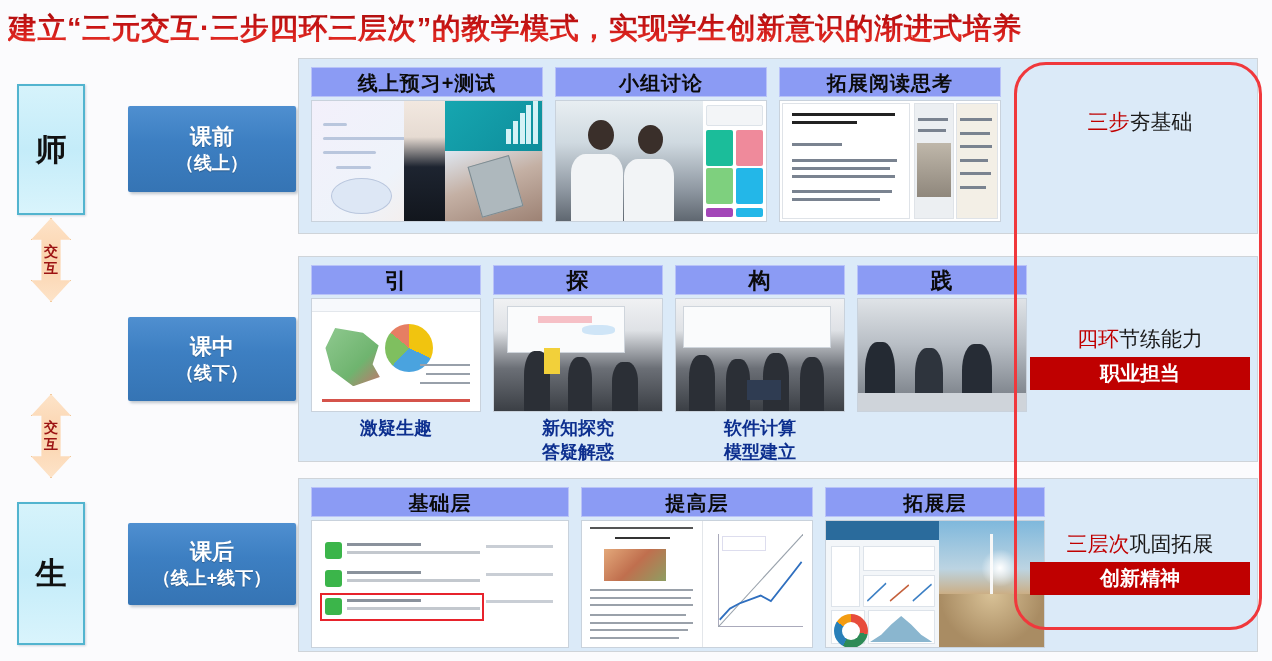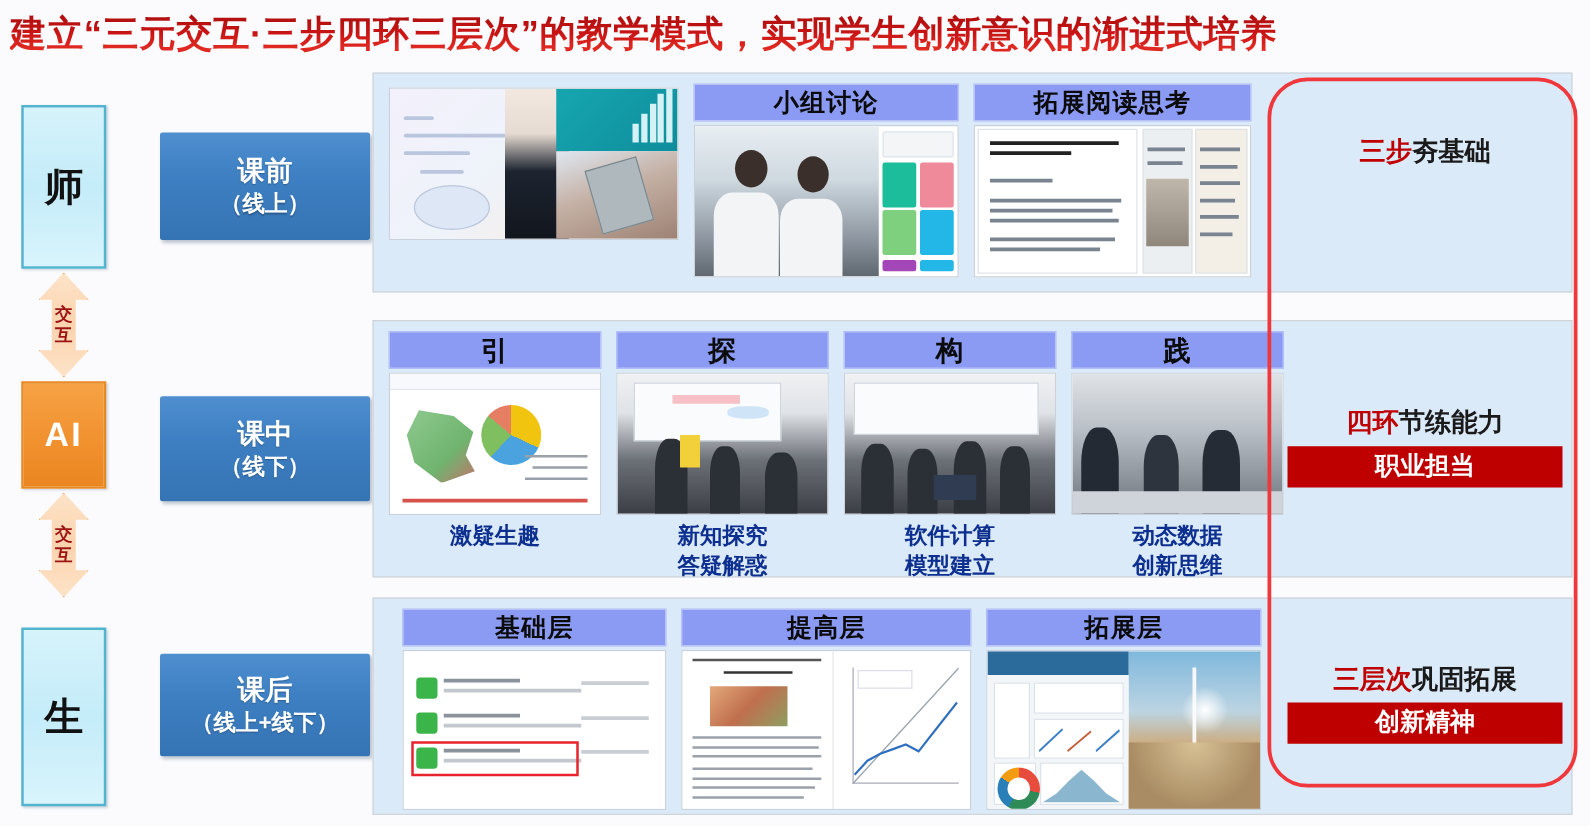--- a/index.html
+++ b/index.html
@@ -103,35 +103,35 @@
   
   .r2 .card { width: 170px; }
   .r2 .thumb { height: 114px; }
   .r2 .card-head { font-size: 22px; }
   .cap {
     margin-top: 4px; text-align: center; color: #0d2f8f;
     font-weight: bold; font-size: 18px; line-height: 24px;
   }
 
   
-  .r3 .card.c1 { width: 211px; margin-left: 11px; }
+  .r3 .card.c1 { width: 258px; }
   .r3 .card.c2 { width: 232px; }
   .r3 .card.c3 { width: 220px; }
   .r3 .thumb { height: 128px; }
 
   
   .redbox {
     position: absolute; left: 1014px; top: 62px; width: 248px; height: 568px;
     border: 3px solid #f0383c; border-radius: 32px; pointer-events: none;
   }
   .summary { position: absolute; left: 1030px; width: 220px; text-align: center; }
   .summary.m1 { top: 108px; }
   .summary.m2 { top: 325px; }
   .summary.m3 { top: 530px; }
-  .sum-title { font-size: 21px; font-weight: bold; color: #1a1a1a; line-height: 28px; white-space: nowrap; }
+  .sum-title { font-size: 21px; font-weight: normal; color: #1a1a1a; line-height: 28px; white-space: nowrap; }
   .sum-title .hl { color: #c00000; }
   .sum-tag {
     margin-top: 4px; background: #bf0000; color: #fff;
     font-size: 20px; font-weight: bold; line-height: 33px; height: 33px;
   }
 
   
   .ph { position: absolute; }
   .slide-a { left:0; top:0; width:58%; height:100%;
     background: linear-gradient(135deg,#f3f0fb 0%,#eef3fa 60%,#f7ece6 100%); }
@@ -199,23 +199,20 @@
   </div>
 
   <div class="interact a">
     <div class="arrowshape"></div>
     <div class="txt">
       <span>交</span>
       <span>互</span>
     </div>
   </div>
 
-  <div class="actor ai">
-    <span>AI</span>
-  </div>
 
   <div class="interact b">
     <div class="arrowshape"></div>
     <div class="txt">
       <span>交</span>
       <span>互</span>
     </div>
   </div>
 
   <div class="actor student">
@@ -231,20 +228,21 @@
     <span class="l2">（线下）</span>
   </div>
   <div class="stage s3">
     <span class="l1">课后</span>
     <span class="l2">（线上+线下）</span>
   </div>
 
   <div class="rowpanel r1">
     <div class="cards">
       <div class="card c1">
+        <div class="card-head">线上预习+测试</div>
         <div class="thumb">
           <div class="ph slide-a">
             <div class="ln" style="left:8%;top:18%;width:18%"></div>
             <div class="ln" style="left:8%;top:30%;width:64%"></div>
             <div class="ln" style="left:8%;top:42%;width:40%"></div>
             <div class="ln" style="left:18%;top:54%;width:26%"></div>
             <div style="position:absolute;left:14%;top:64%;width:46%;height:30%;border:1px solid #b9c6dd;border-radius:50%;background:#dde7f5"></div>
           </div>
           <div class="people" style="left:40%;top:0;width:22%;height:100%;background:linear-gradient(180deg,#f2e8e0 0%,#e6dbd2 30%,#1d2430 55%,#12161d 100%)"></div>
           <div class="ph teal">
@@ -372,24 +370,20 @@
 
       <div class="card">
         <div class="card-head">践</div>
         <div class="thumb">
           <div class="classroom" style="background:linear-gradient(180deg,#dfe3e7 0%,#b9bfc6 40%,#6e747c 100%)">
             <div class="silh" style="left:4%;width:30px;height:62%;background:#242a33"></div>
             <div class="silh" style="left:34%;width:28px;height:56%;background:#2e343d"></div>
             <div class="silh" style="left:62%;width:30px;height:60%;background:#262c35"></div>
             <div style="position:absolute;left:0;bottom:0;width:100%;height:16%;background:#cfd4da"></div>
           </div>
-        </div>
-        <div class="cap">
-          <div>动态数据</div>
-          <div>创新思维</div>
         </div>
       </div>
     </div>
   </div>
 
   <div class="rowpanel r3">
     <div class="cards">
       <div class="card c1">
         <div class="card-head">基础层</div>
         <div class="thumb">

